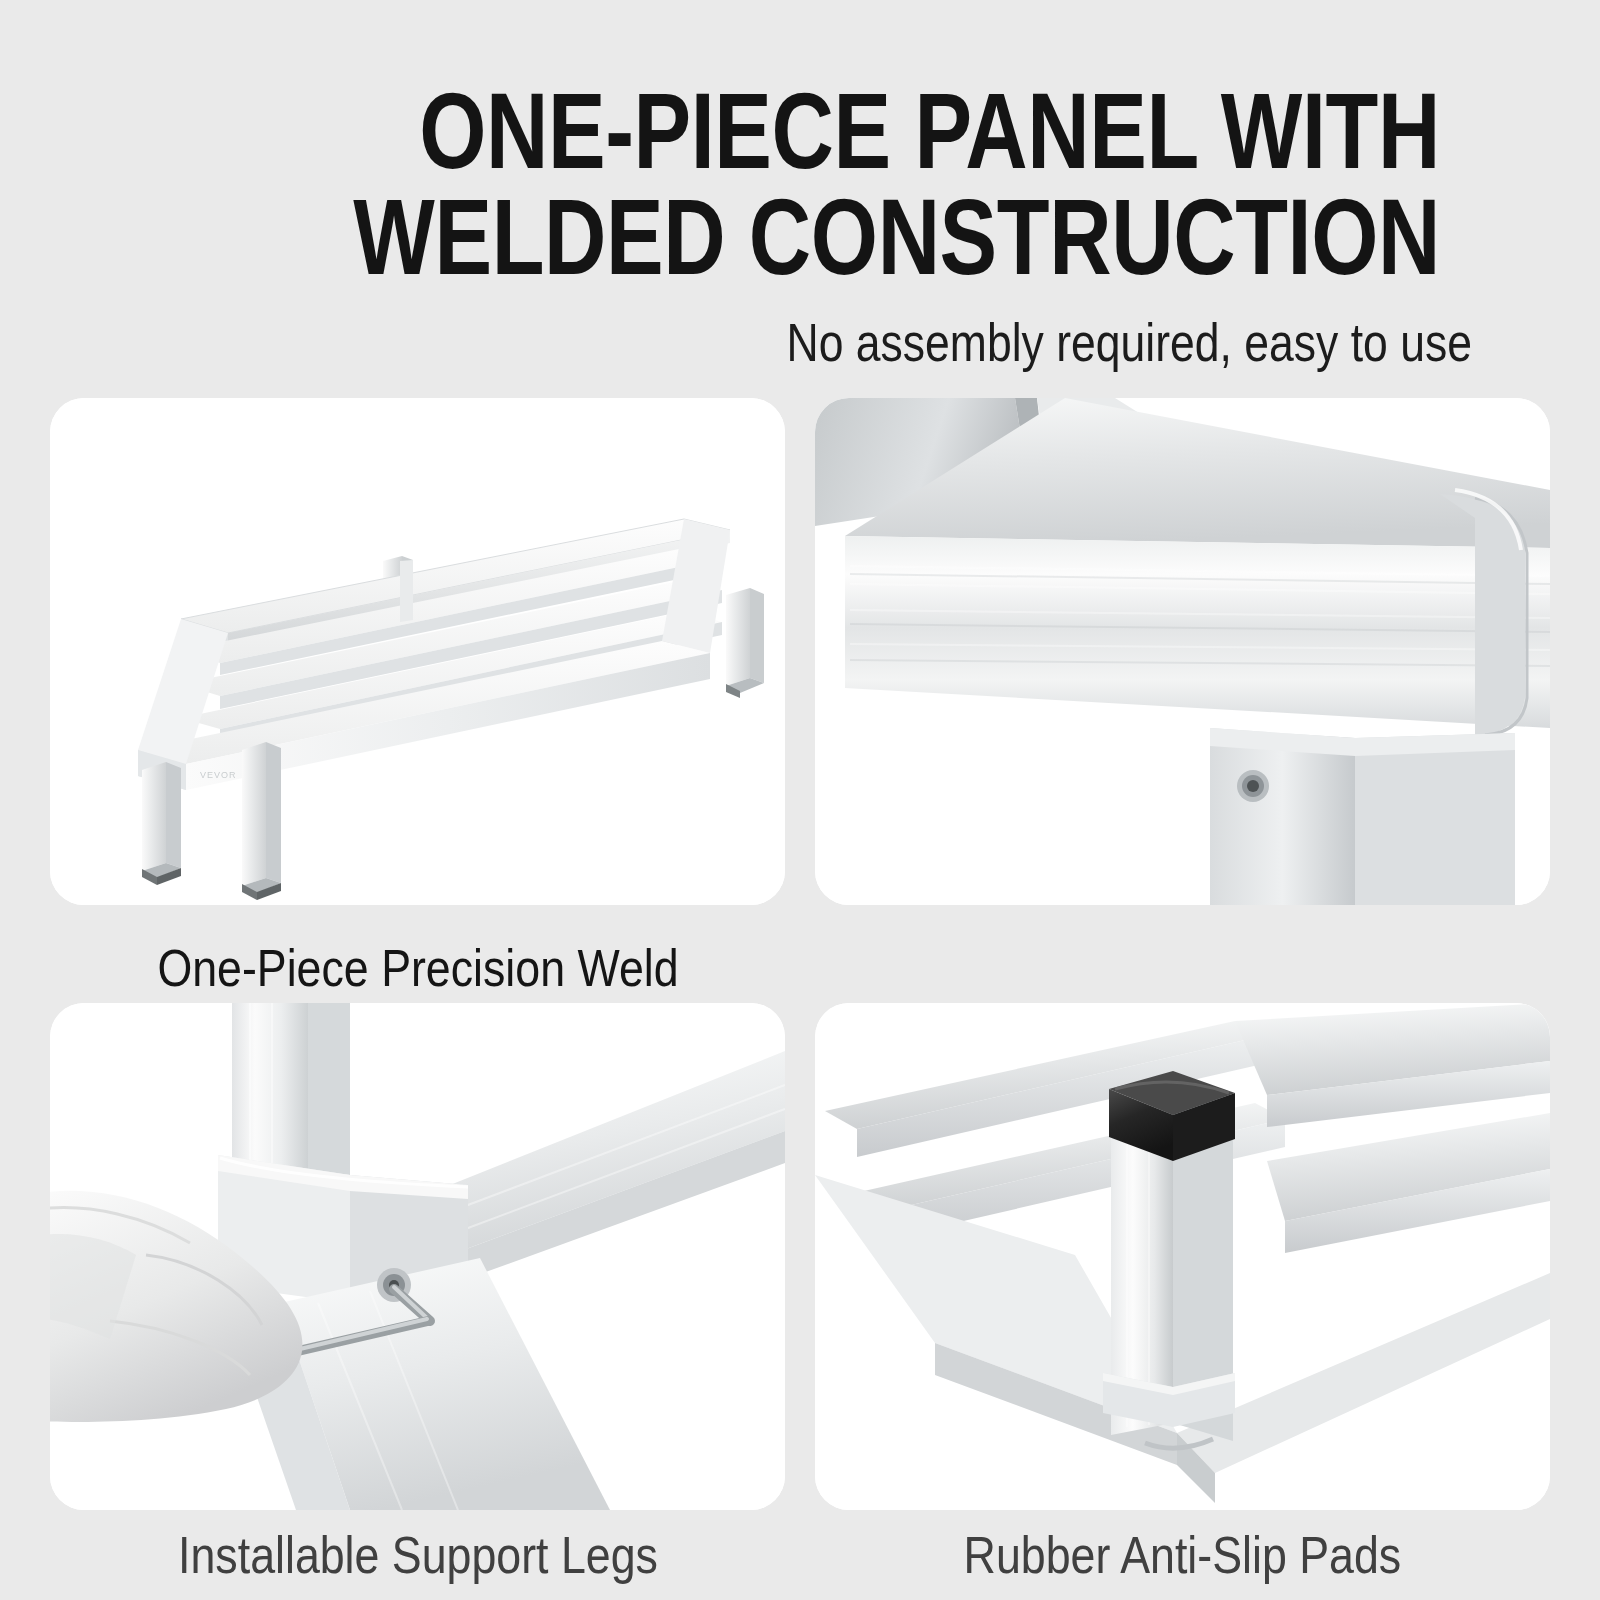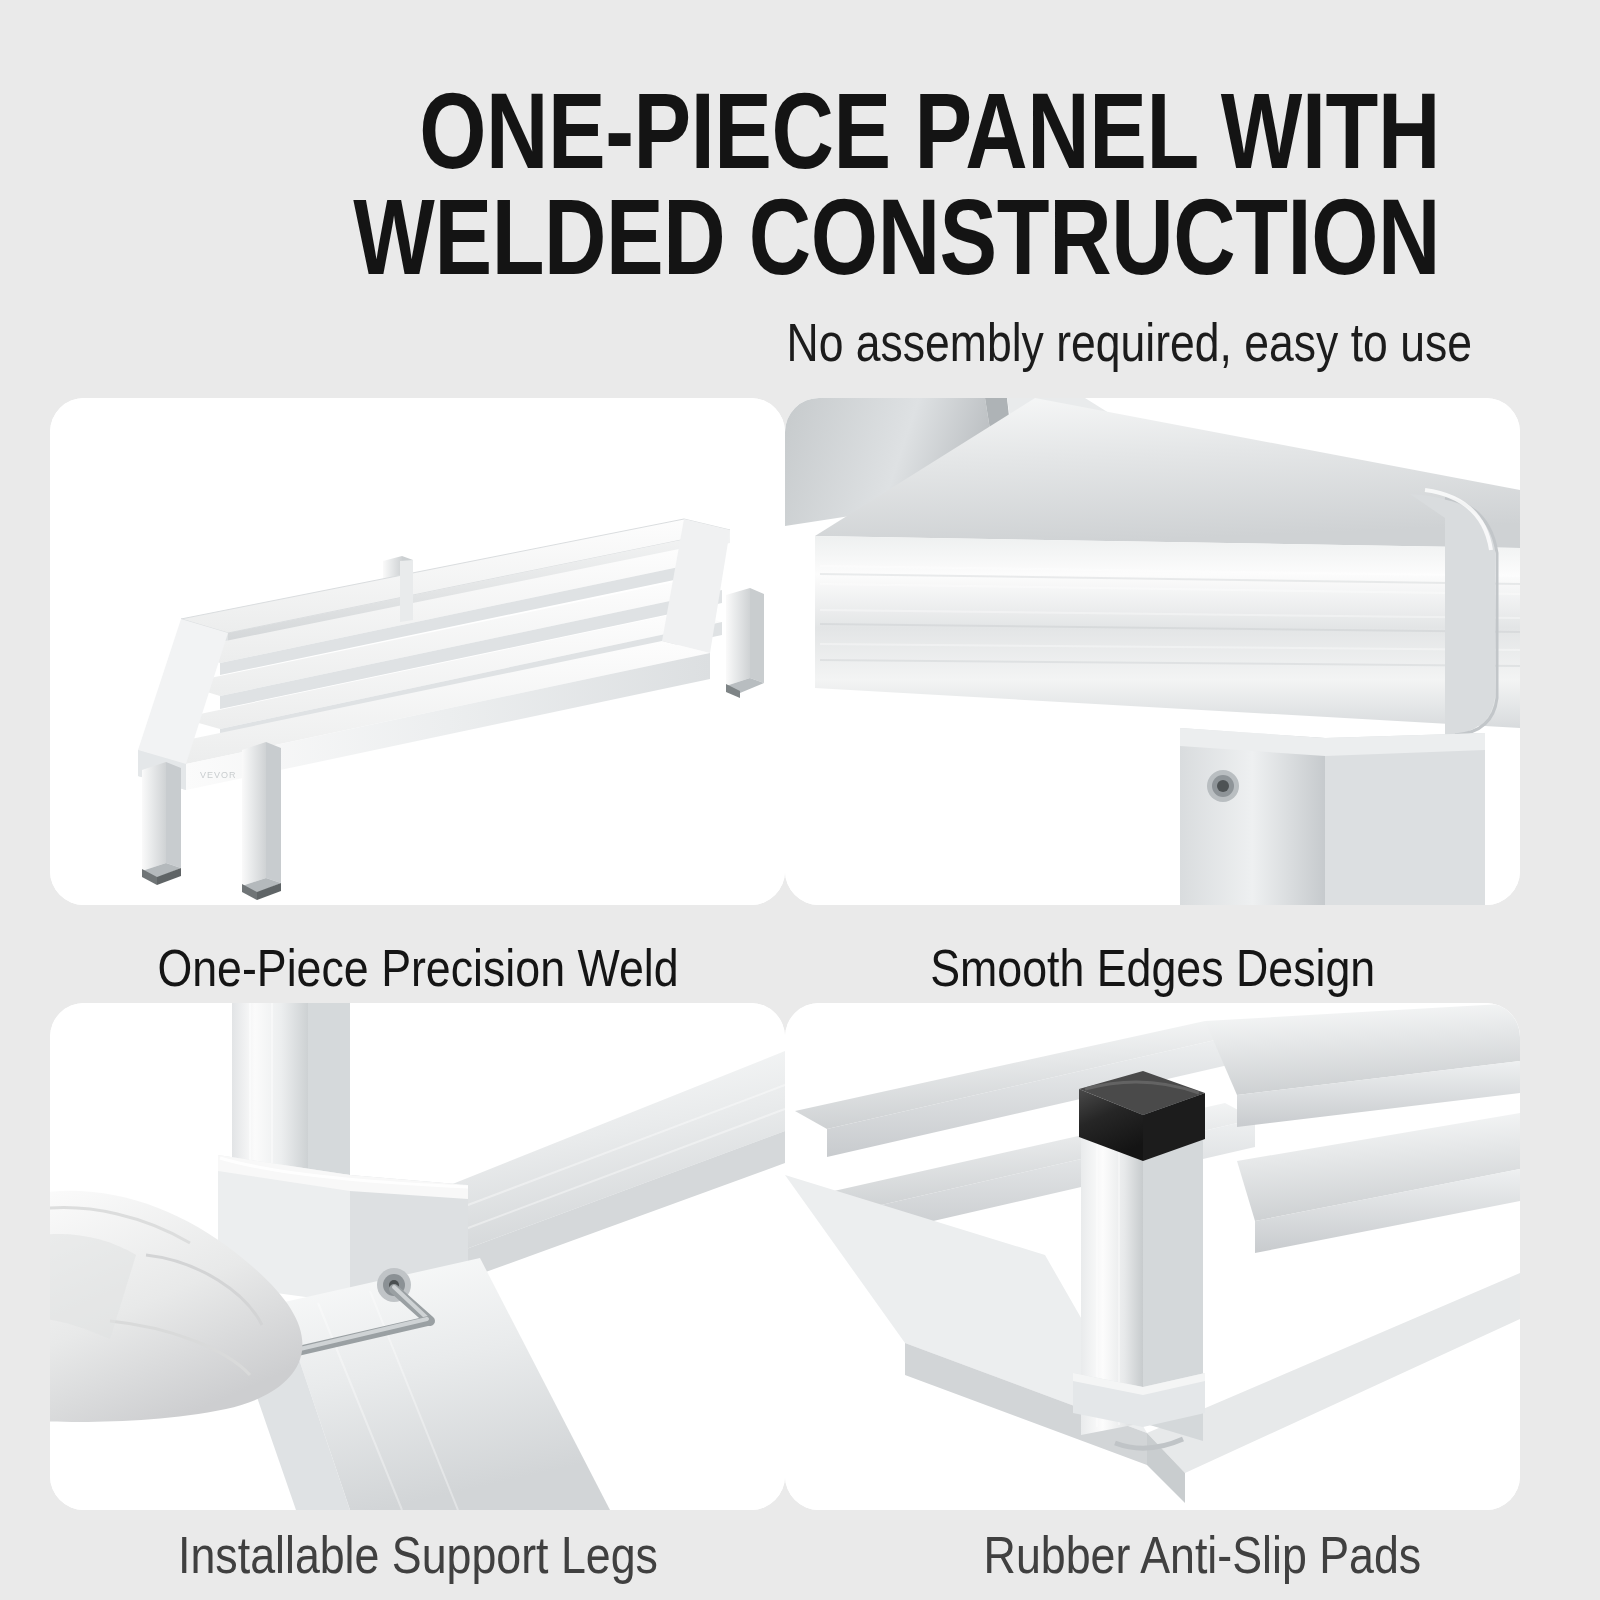--- a/index.html
+++ b/index.html
@@ -55,20 +55,21 @@
   
   .grid {
     position: absolute;
     left: 50px;
     top: 398px;
     width: 1500px;
     height: 1112px;
     display: grid;
     grid-template-columns: 735px 735px;
     grid-template-rows: 507px 98px 507px;
+    column-gap: 30px;
     text-align: center;
   }
   .card {
     background: #ffffff;
     border-radius: 34px;
     overflow: hidden;
     position: relative;
   }
   .card-r1c1 { grid-column: 1; grid-row: 1; }
   .card-r1c2 { grid-column: 2; grid-row: 1; }
@@ -105,21 +106,21 @@
     justify-content: center;
     color: #404040;
     font-family: "Liberation Sans Narrow", "Liberation Sans", sans-serif;
     font-weight: 400;
     font-size: 52px;
     line-height: 1;
     white-space: nowrap;
   }
   .caption-bottom span { display: inline-block; transform: scaleX(0.86); }
   .cb-left  { left: 50px; }
-  .cb-right { left: 835px; }
+  .cb-right { left: 815px; }
 
   .photo { display: block; width: 100%; height: 100%; }
 </style>
 </head>
 <body>
 
 <div class="header">
   <h1 class="title">
     <span class="title-line">ONE-PIECE PANEL WITH</span>
     <span class="title-line">WELDED CONSTRUCTION</span>
@@ -279,23 +280,20 @@
         <circle cx="438" cy="388" r="16" fill="#b9bec1"></circle>
         <circle cx="438" cy="388" r="11" fill="#8e9498"></circle>
         <circle cx="438" cy="388" r="6" fill="#4d5254"></circle>
       </g>
     </svg>
   </div>
 
   <div class="caption cap-1">
     <span>One-Piece Precision Weld</span>
   </div>
-  <div class="caption cap-2">
-    <span>Smooth Edges Design</span>
-  </div>
 
   <div class="card card-r2c1">
     <svg class="photo" viewBox="0 0 735 507" preserveAspectRatio="xMidYMid slice">
       <defs>
         <linearGradient id="legCol" x1="0" y1="0" x2="1" y2="0">
           <stop offset="0%" stop-color="#e2e4e6"></stop>
             <stop offset="30%" stop-color="#fbfbfb"></stop>
           <stop offset="65%" stop-color="#eceeef"></stop>
             <stop offset="100%" stop-color="#cdd1d3"></stop>
         </linearGradient>

